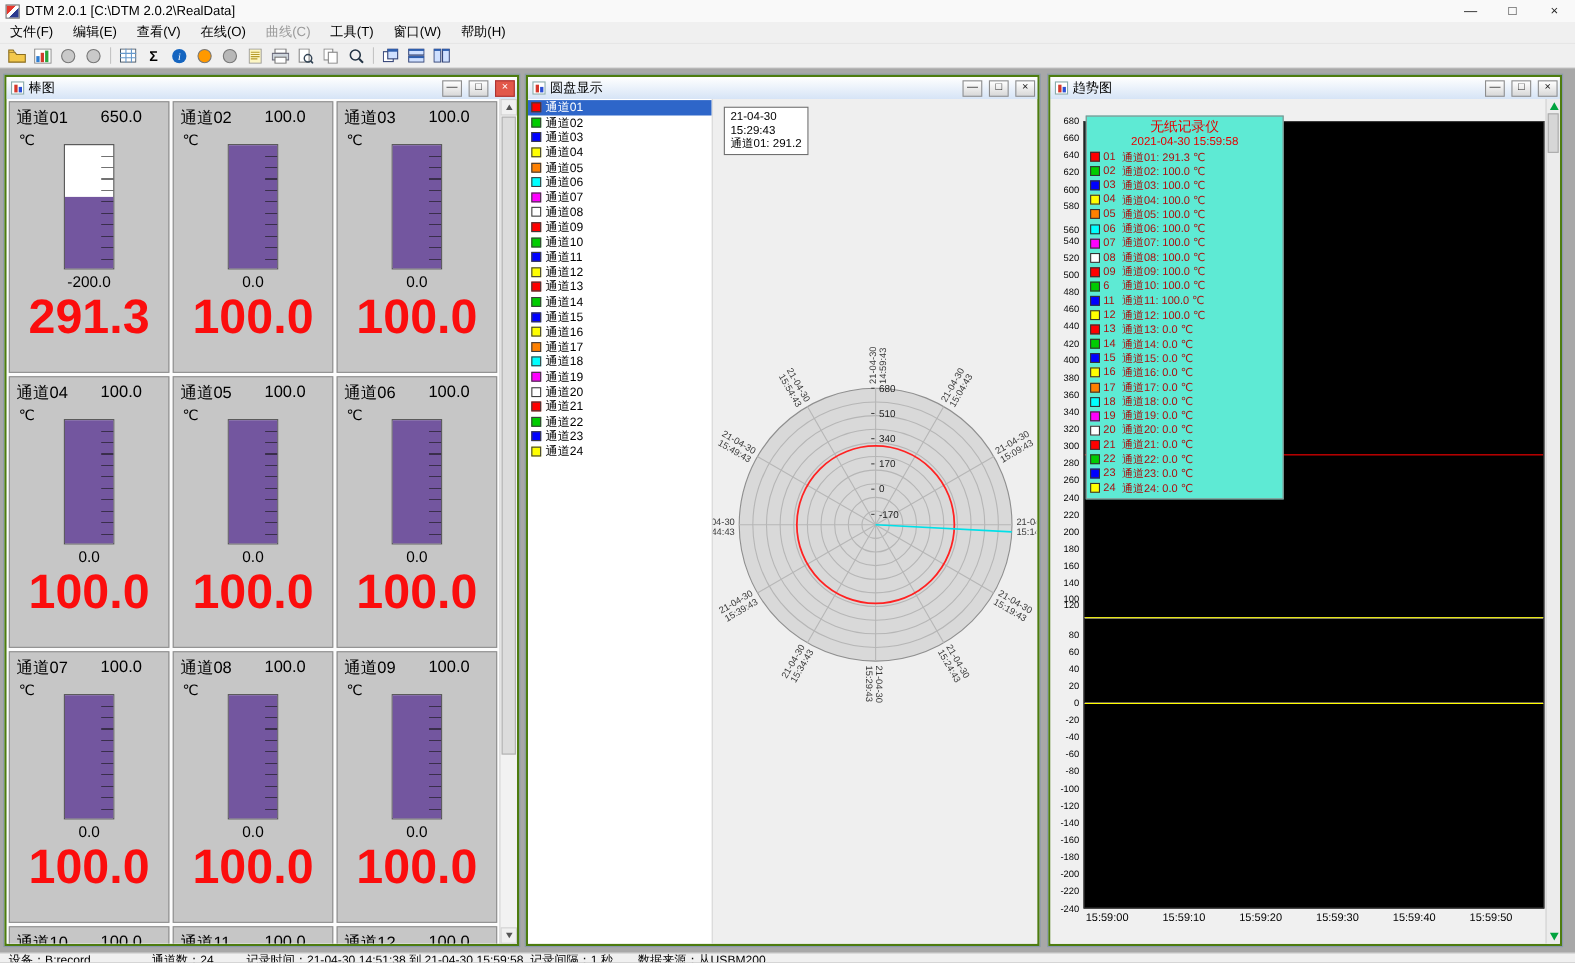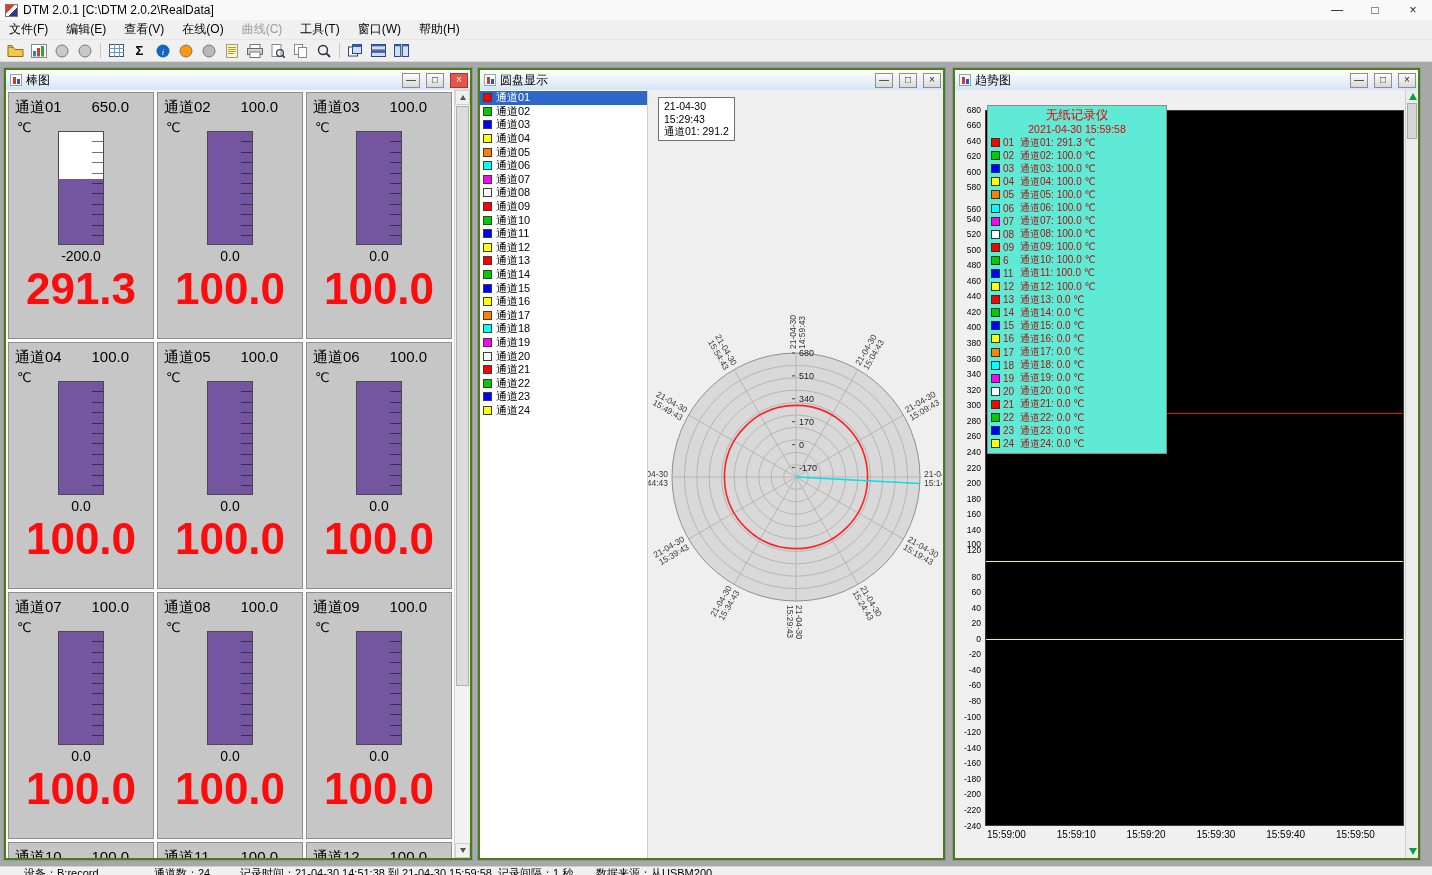--- a/index.html
+++ b/index.html
@@ -74,21 +74,21 @@
   .tl-ts{text-align:center;color:#e60000;font-size:10.5px;line-height:13px}
   .tl-row{display:flex;align-items:center;gap:3px;height:13.1px;font-size:10px;color:#aa1111;white-space:nowrap}
   .tl-sq{width:9px;height:9px;flex:none;border:1px solid #333}
   .tl-num{flex:none;width:14px}
   .t-scroll{position:absolute;right:0;top:0;bottom:0;width:13px;background:#ececec;border-left:1px solid #cfcfcf}
   .ts-arrow{position:absolute;left:2.5px;width:0;height:0;border-left:4px solid transparent;border-right:4px solid transparent}
   .ts-up{top:3px;border-bottom:7px solid #00a33e}
   .ts-down{bottom:3px;border-top:7px solid #00a33e}
   .ts-thumb{position:absolute;left:1px;right:1px;top:13px;height:36px;background:#d6d6d6;border:1px solid #aaa}
   
-  .statusbar{height:9px;flex:none;background:#f0f0f0;border-top:1px solid #d0d0d0;display:flex;font-size:11px;line-height:13px;overflow:hidden;padding-left:24px}
+  .statusbar{height:9px;flex:none;background:#f0f0f0;border-top:1px solid #d0d0d0;display:flex;font-size:11px;line-height:13px;overflow:hidden;padding-left:8px}
   .sfield{flex:none;white-space:nowrap}
 </style>
 </head>
 <body>
 
 <div class="app">
 
   <div class="titlebar">
     <span class="app-icon"></span>
     <span class="title-text">DTM 2.0.1 [C:\DTM 2.0.2\RealData]</span>

